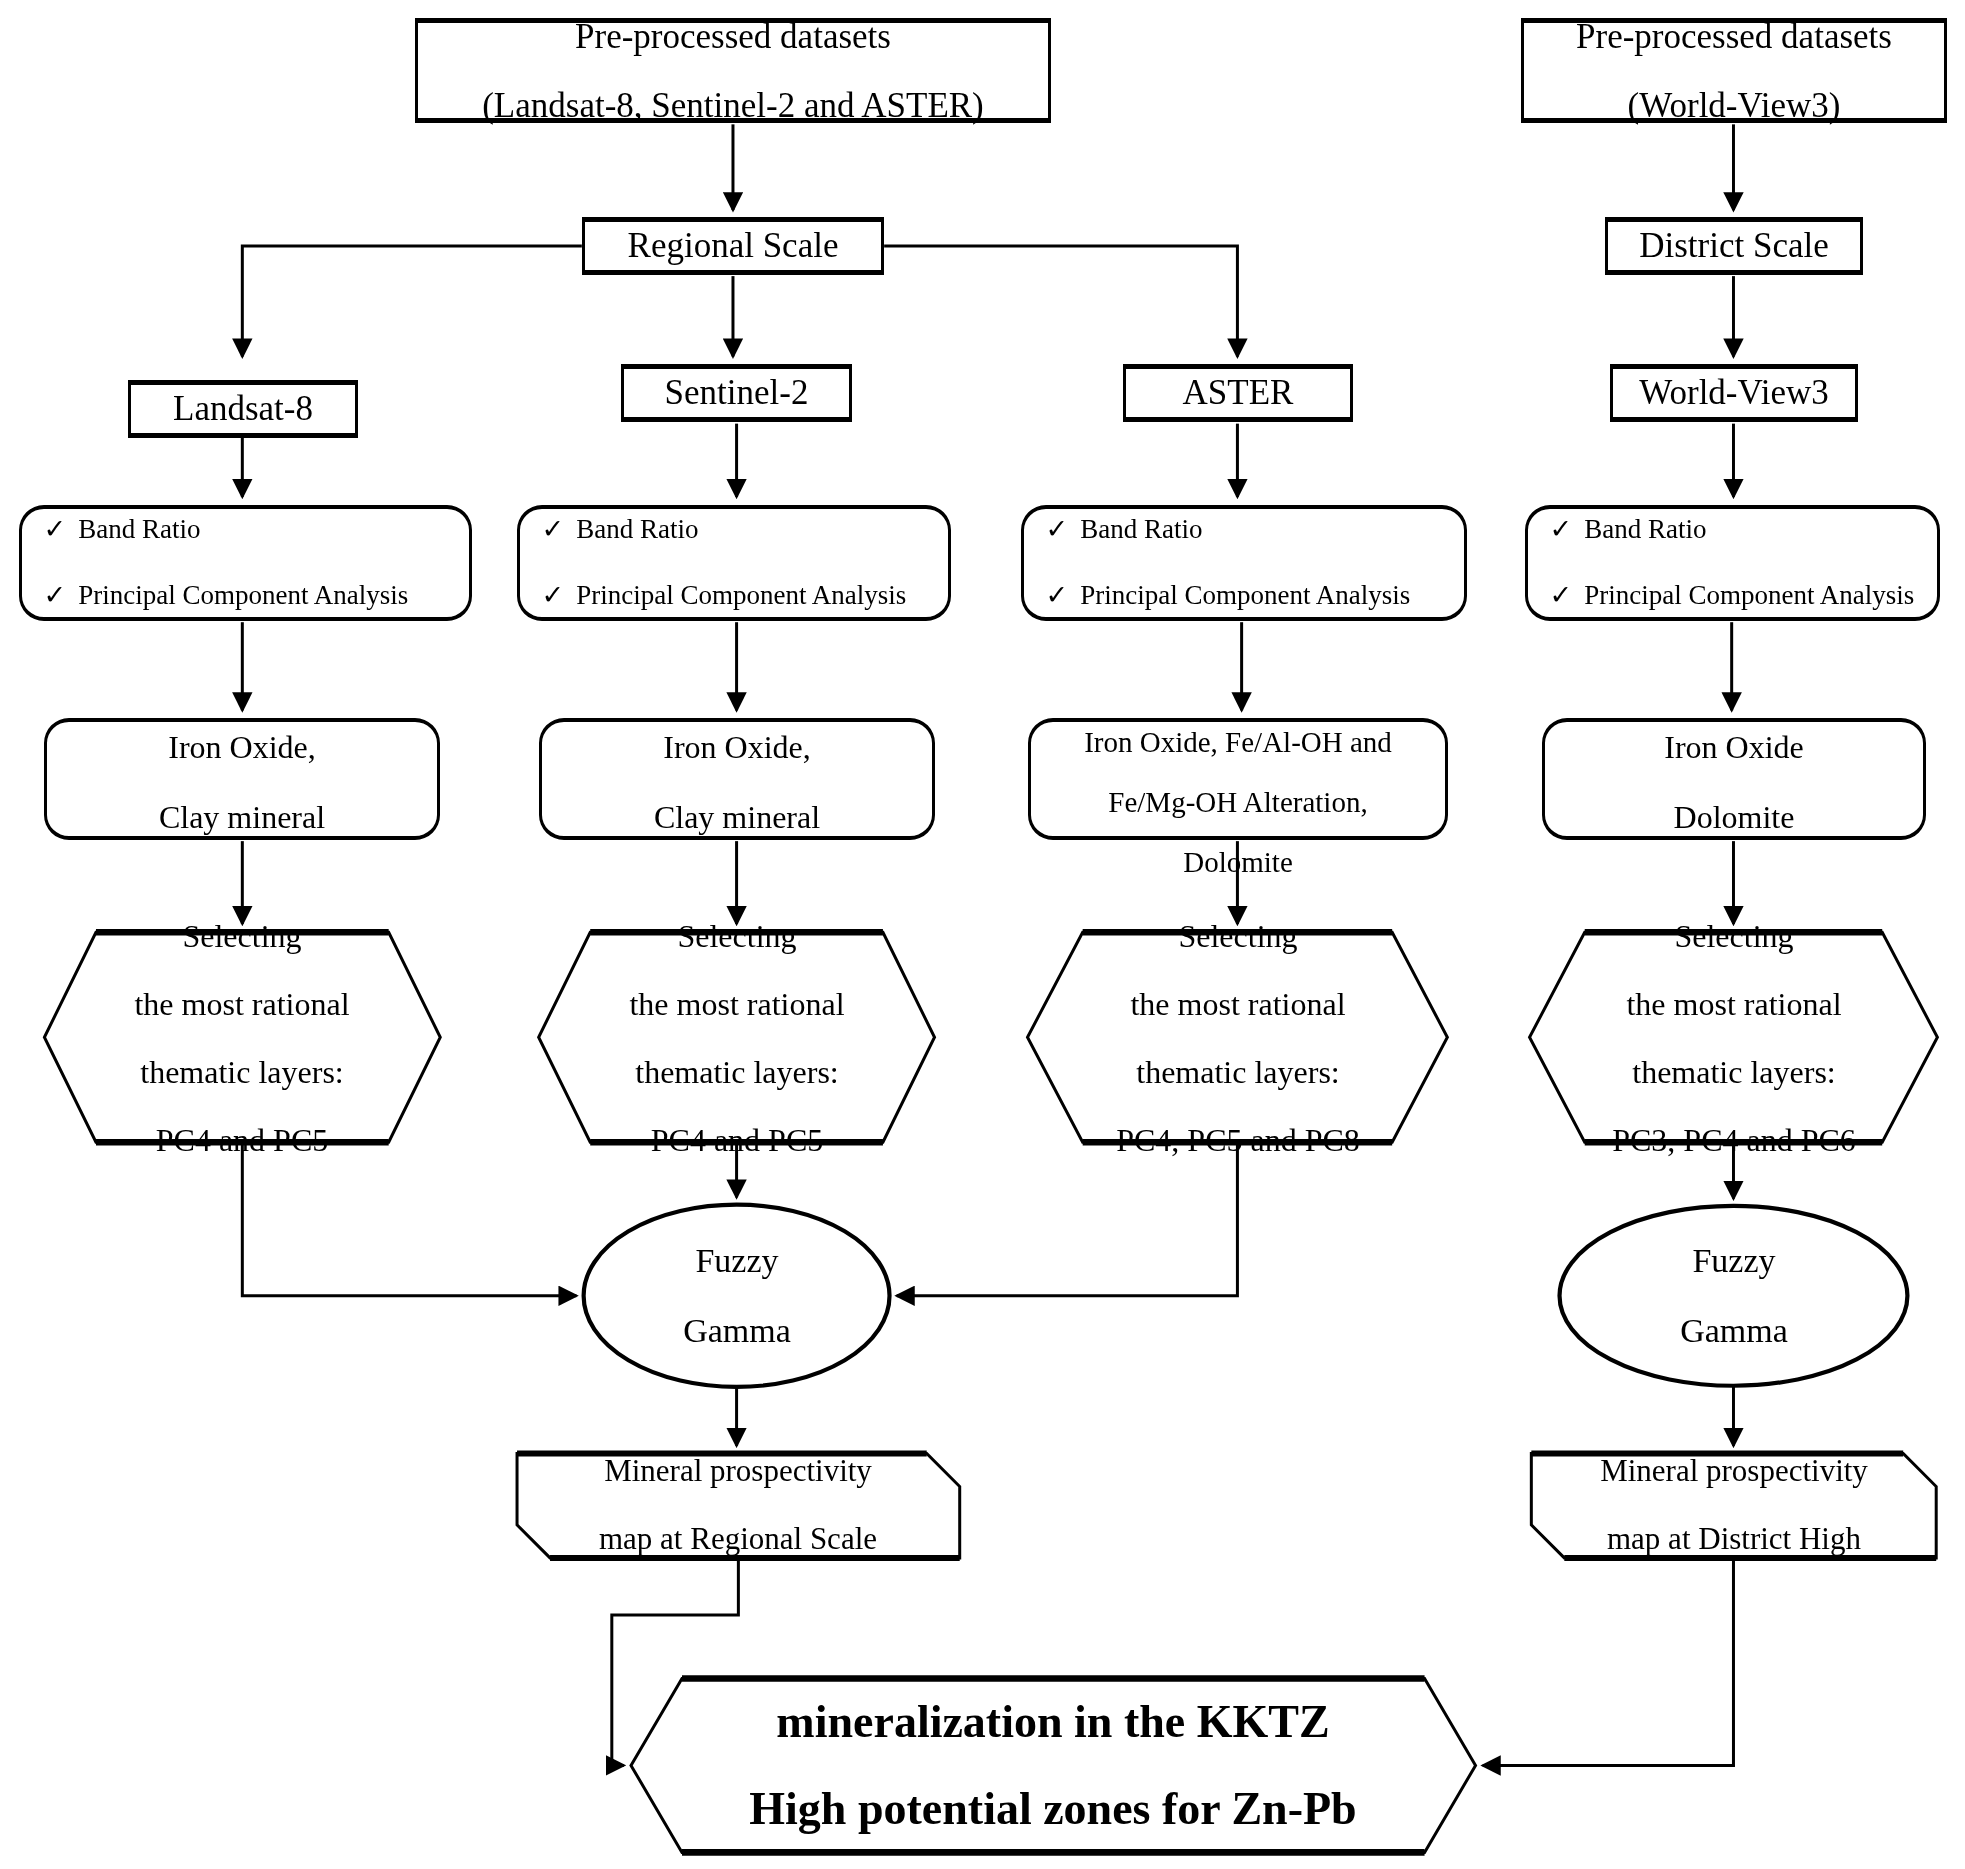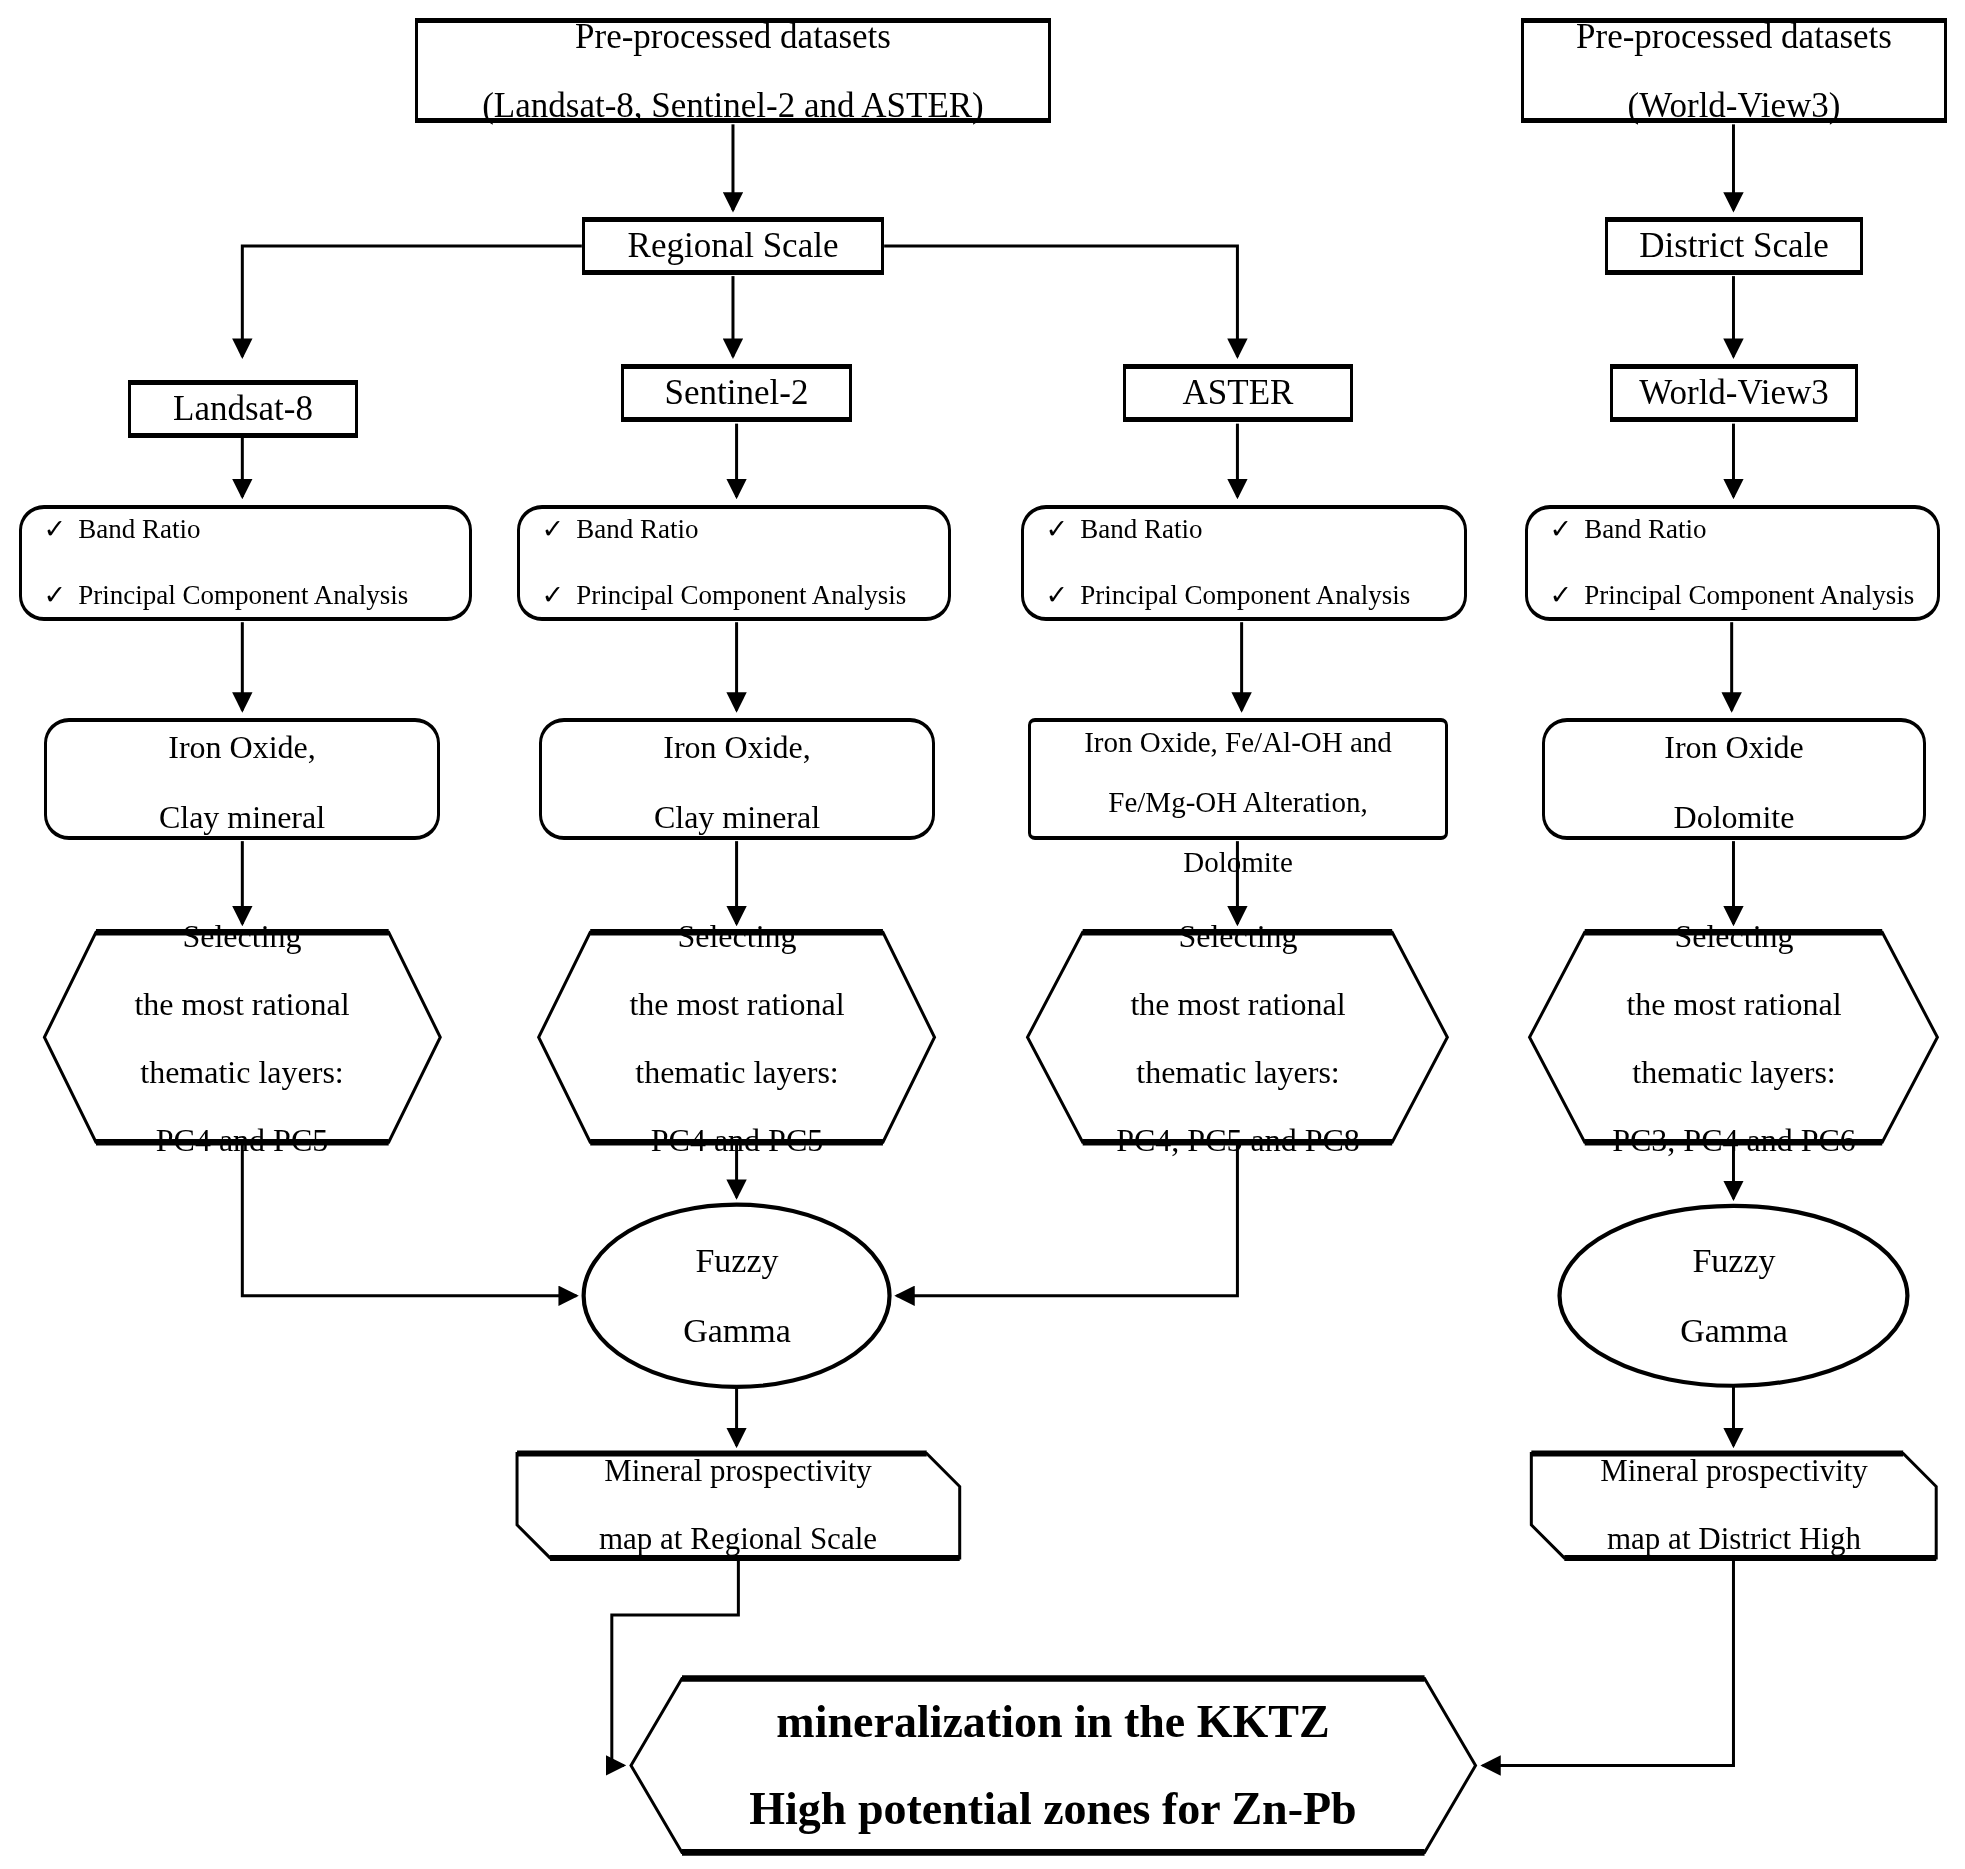--- a/index.html
+++ b/index.html
@@ -22,21 +22,21 @@
     gap:20px;
   }
   .rect{border:solid #000000;border-width:5.4px 3px;}
   .round{border:solid #000000;border-width:4.8px 3.6px;border-radius:25px;justify-content:space-between;}
   .overlay{background:transparent;}
   .f58{font-size:35px;}
   .f56{font-size:34px;}
   .f54{font-size:32px;}
   .f53{font-size:32px;line-height:48px;}
   .f52{font-size:31px;line-height:48px;}
-  .f49{font-size:29px;line-height:40px;border-radius:7px;}
+  .f49{font-size:29px;line-height:40px;}
   .f45{font-size:27px;}
   .final-text{font-size:46px;line-height:67px;font-weight:600;}
   .band{align-items:flex-start;justify-content:center;text-align:left;padding-left:21.6px;}
   .band-row{display:flex;align-items:baseline;margin:5.4px 0;}
   .check{margin-right:12px;font-size:27px;}
   .mineral{line-height:50px;}
   .ellipse-text{line-height:50px;}
   .toptext{line-height:49px;}
 </style>
 </head>

